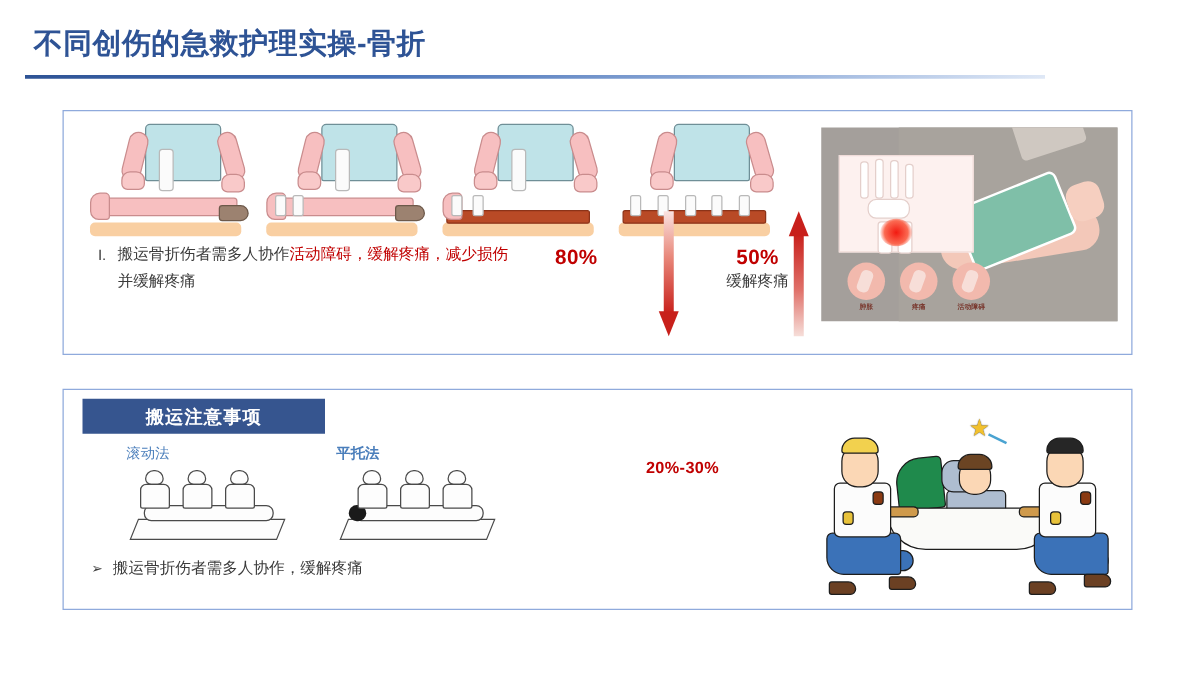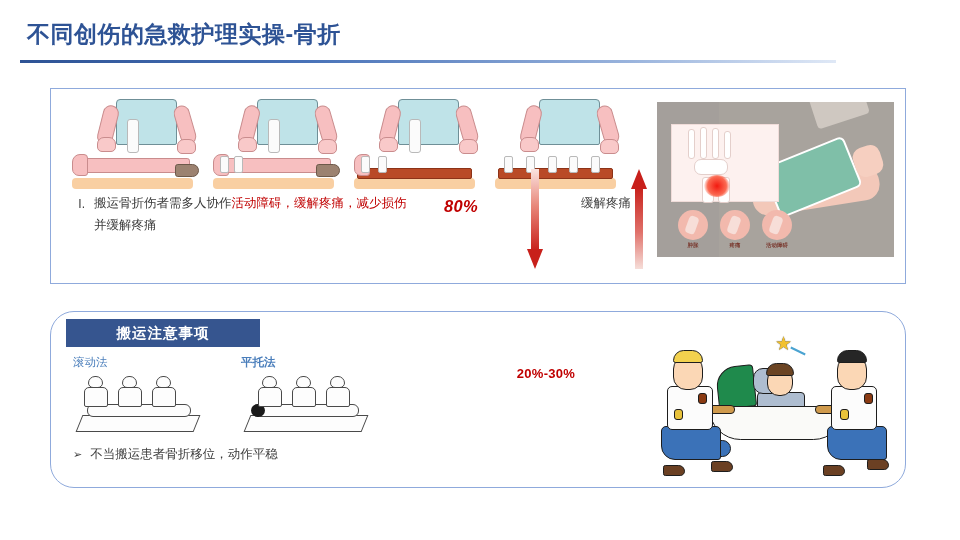--- a/index.html
+++ b/index.html
@@ -38,21 +38,21 @@
   }
 
   
   .panel {
     position: absolute;
     border: 1.5px solid #8faadc;
     background: #ffffff;
   }
 
   #panel-fixation { left: 50px;  top: 88px;  width: 856px; height: 196px; }
-  #panel-transport { left: 50px; top: 311px; width: 856px; height: 177px; border-radius: 24px; }
+  #panel-transport { left: 50px; top: 311px; width: 856px; height: 177px; }
 
   
   #splint-sequence {
     position: absolute;
     left: 16px;
     top: 8px;
     width: 560px;
     height: 96px;
     display: flex;
     gap: 4px;
@@ -189,21 +189,21 @@
     font-size: 16.5px;
     font-weight: bold;
     color: #c00000;
     letter-spacing: 0.3px;
   }
   .stat-label {
     font-size: 12.5px;
     color: #3b3b3b;
     white-space: nowrap;
   }
-  #stat-displacement { left: 330px; top: 106px; width: 160px; font-style: italic; }
+  #stat-displacement { left: 330px; top: 106px; width: 160px; }
   #stat-pain        { left: 500px; top: 106px; width: 110px; }
 
   .arrow {
     position: absolute;
     width: 16px;
   }
   .arrow-shaft {
     position: absolute;
     left: 4px;
     width: 8px;
@@ -315,21 +315,21 @@
     background: #36558f;
     color: #ffffff;
     font-size: 14.5px;
     font-weight: bold;
     display: flex;
     align-items: center;
     justify-content: center;
     letter-spacing: 1px;
   }
 
-  .method-group { position: absolute; }
+  .method-group { position: absolute; margin-left: 28px; }
   #method-roll  { left: 22px;  top: 43px; width: 140px; }
   #method-flat  { left: 190px; top: 43px; width: 140px; font-weight: bold; }
   .method-label {
     font-size: 11.5px;
     color: #4a7ebb;
     margin-bottom: 2px;
   }
   .method-art {
     position: relative;
     width: 135px;
@@ -557,20 +557,21 @@
   <div class="stat-block" id="stat-displacement">
     <div class="stat-value">80%</div>
   </div>
 
   <div class="arrow" id="arrow-down">
     <div class="arrow-shaft"></div>
     <div class="arrow-head"></div>
   </div>
 
   <div class="stat-block" id="stat-pain">
+    <div class="stat-value">50%</div>
     <div class="stat-label">缓解疼痛</div>
   </div>
 
   <div class="arrow" id="arrow-up">
     <div class="arrow-shaft"></div>
     <div class="arrow-head"></div>
   </div>
 
   <div id="cast-photo">
     <div class="shirt-body"></div>
@@ -651,21 +652,21 @@
       </div>
     </div>
   </div>
 
   <div id="stat-transport">
     <div class="stat-value">20%-30%</div>
   </div>
 
   <div id="transport-note">
     <span class="bullet-arrow">➢</span>
-    <span>不当搬运患者骨折移位，动作平稳</span>
+    <span>搬运骨折伤者需多人协作，缓解疼痛</span>
   </div>
 
   <div id="stretcher-art">
     <div class="pc-blanket"></div>
 
     <div class="patient-cartoon">
       <div class="pc-shirt"></div>
       <div class="pc-arm"></div>
       <div class="pc-head"></div>
       <div class="pc-hair"></div>

